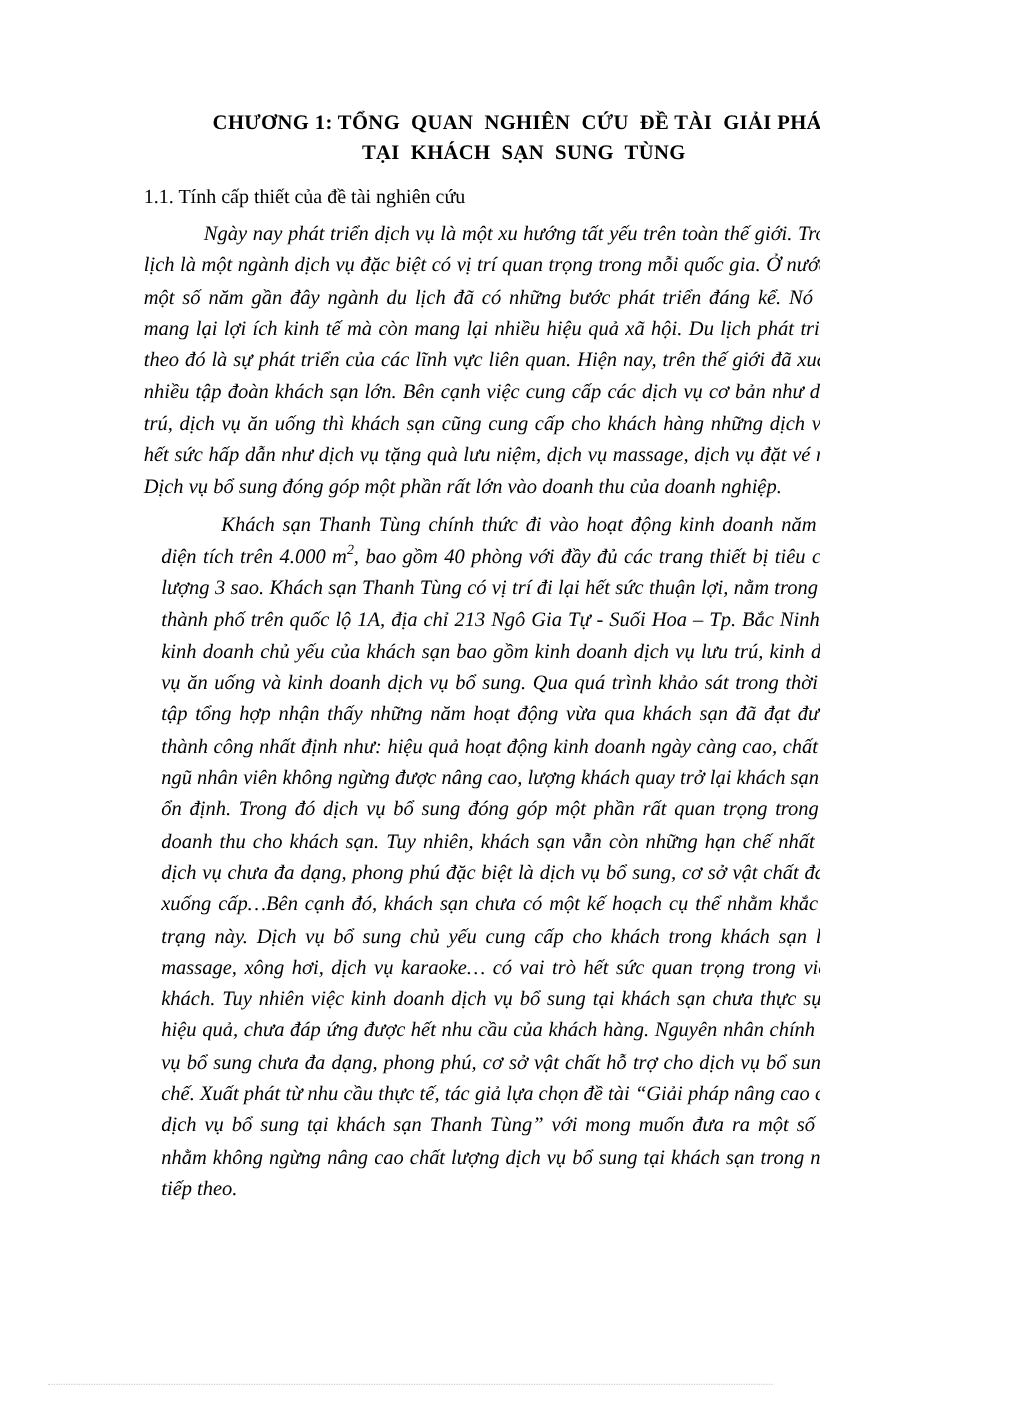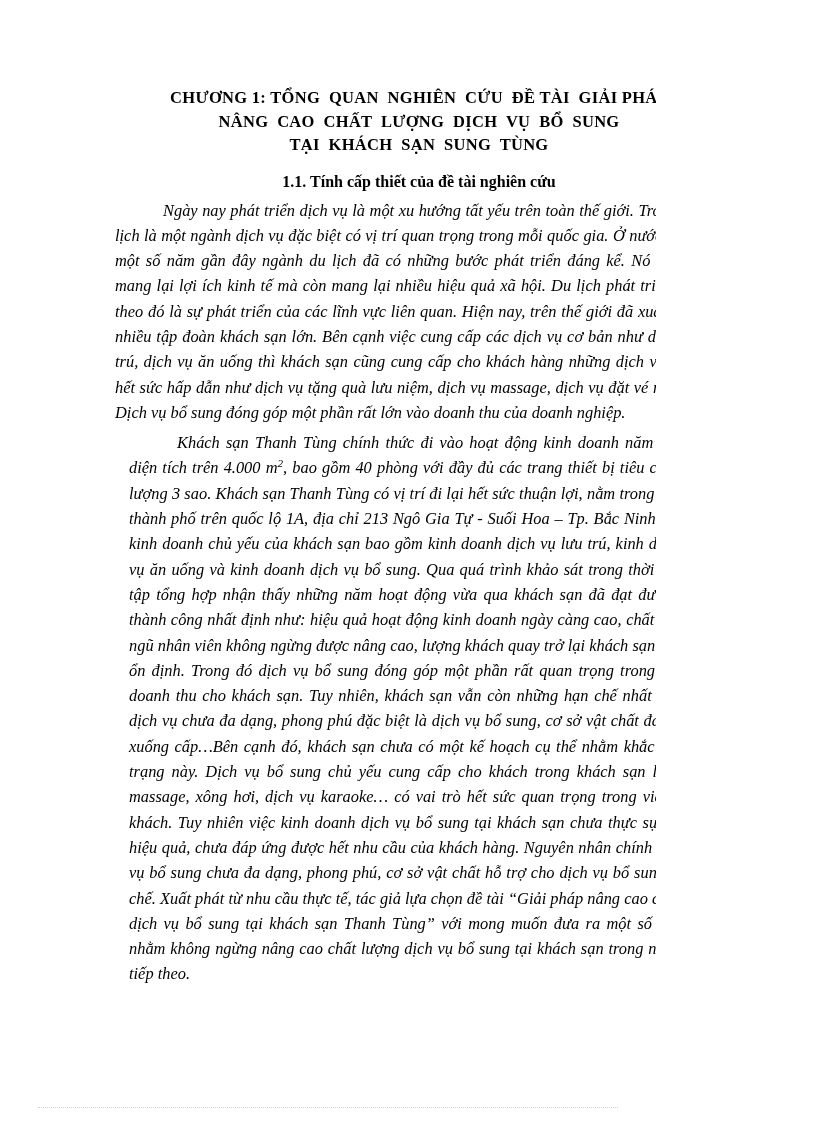--- a/index.html
+++ b/index.html
@@ -32,25 +32,25 @@
     font-size: 16.5px;
     line-height: 23.5px;
     letter-spacing: 0.3px;
     margin: 0 0 14px 0;
   }
   .doc-title .tline {
     display: block;
     white-space: pre;
   }
   .section-heading {
-    font-weight: bold;
+    font-weight: normal;
     font-size: 16px;
     line-height: 22px;
     margin: 0 0 5px 0;
-    text-align: center;
+    text-align: left;
   }
   p.body-par {
     margin: 0;
     font-size: 16.4px;
     line-height: 25.3px;
     text-align: justify;
     text-justify: inter-word;
     text-indent: 48px;
     hyphens: none;
     font-style: italic;
@@ -76,21 +76,20 @@
 </style>
 </head>
 <body>
 
 <div class="page">
 
   <div class="content">
 
     <div class="doc-title">
       <span class="tline">CHƯƠNG 1: TỔNG  QUAN  NGHIÊN  CỨU  ĐỀ TÀI  GIẢI PHÁP</span>
-      <span class="tline">NÂNG  CAO  CHẤT  LƯỢNG  DỊCH  VỤ  BỔ  SUNG</span>
       <span class="tline">TẠI  KHÁCH  SẠN  SUNG  TÙNG</span>
     </div>
 
     <div class="section-heading">1.1. Tính cấp thiết của đề tài nghiên cứu</div>
 
     <p class="body-par">Ngày  nay phát  triển dịch vụ  là một xu  hướng tất yếu trên toàn thế giới. Trong đó, du  lịch là một ngành  dịch vụ đặc biệt có vị  trí quan trọng trong mỗi quốc gia. Ở nước ta, trong một số năm gần đây ngành  du lịch đã có những bước phát triển đáng kể. Nó không  chỉ mang  lại lợi ích kinh tế mà còn mang  lại nhiều hiệu quả xã hội. Du lịch phát  triển, đi liền theo đó là sự phát  triển của các lĩnh vực  liên quan. Hiện nay, trên thế giới đã xuất  hiện rất nhiều tập đoàn khách  sạn  lớn. Bên cạnh việc cung cấp các dịch vụ cơ bản như  dịch vụ  lưu trú,  dịch vụ  ăn uống  thì  khách  sạn  cũng  cung  cấp  cho khách hàng  những  dịch vụ  bổ  sung hết sức hấp  dẫn như  dịch vụ tặng  quà lưu niệm,  dịch vụ massage,  dịch vụ đặt vé máy  bay…Dịch  vụ  bổ  sung đóng góp một phần  rất lớn vào doanh thu của doanh nghiệp.</p>
 
     <p class="body-par"><span>Khách  sạn  Thanh  Tùng  chính thức đi vào  hoạt  động kinh  doanh  năm 2003, với diện tích trên 4.000 m</span><sup class="sup">2</sup><span>, bao gồm 40 phòng với đầy đủ các trang thiết bị tiêu chuẩn chất lượng  3  sao.  Khách  sạn  Thanh  Tùng  có vị  trí đi lại hết sức thuận  lợi, nằm  trong trung tâm thành phố trên quốc lộ 1A, địa chỉ 213 Ngô  Gia Tự  - Suối Hoa – Tp.  Bắc Ninh. Lĩnh vực kinh doanh chủ yếu của khách sạn bao gồm kinh doanh dịch vụ lưu trú, kinh doanh  dịch vụ  ăn uống và  kinh doanh  dịch vụ  bổ  sung.  Qua quá trình khảo  sát trong thời gian thực tập tổng hợp nhận  thấy những  năm hoạt  động vừa  qua khách  sạn đã đạt được một số  thành công nhất định như: hiệu quả hoạt động kinh doanh ngày  càng cao, chất  lượng đội ngũ nhân  viên không  ngừng  được nâng  cao, lượng khách  quay trở lại khách  sạn tương đối ổn định.  Trong đó dịch vụ  bổ  sung đóng góp một phần  rất quan trọng trong việc tăng  doanh thu cho khách  sạn.  Tuy  nhiên,  khách  sạn  vẫn  còn những hạn  chế nhất định như:  dịch vụ  chưa đa dạng, phong phú đặc biệt là dịch vụ  bổ  sung, cơ sở vật  chất đang dần bị xuống cấp…Bên cạnh đó, khách  sạn chưa có một kế hoạch cụ thể nhằm  khắc phục tình trạng này.  Dịch vụ  bổ  sung chủ yếu cung  cấp cho khách trong khách  sạn là dịch vụ  massage,  xông  hơi,  dịch vụ  karaoke…  có vai  trò hết sức quan  trọng trong việc thu hút khách.  Tuy  nhiên việc kinh  doanh  dịch vụ  bổ  sung tại khách  sạn chưa thực sự đạt được hiệu quả, chưa đáp ứng được hết  nhu cầu của khách hàng.  Nguyên  nhân  chính là do dịch vụ  bổ  sung chưa đa dạng,  phong phú,  cơ sở vật chất hỗ trợ cho dịch vụ  bổ  sung còn hạn  chế. Xuất  phát  từ nhu cầu thực tế, tác giả lựa chọn đề tài “Giải  pháp  nâng  cao chất lượng  dịch vụ  bổ  sung tại khách  sạn Thanh Tùng”  với  mong  muốn đưa ra một số giải  pháp  nhằm  không  ngừng  nâng  cao chất lượng dịch vụ bổ sung tại khách sạn trong những năm tiếp theo.</span></p>
 
   </div>

